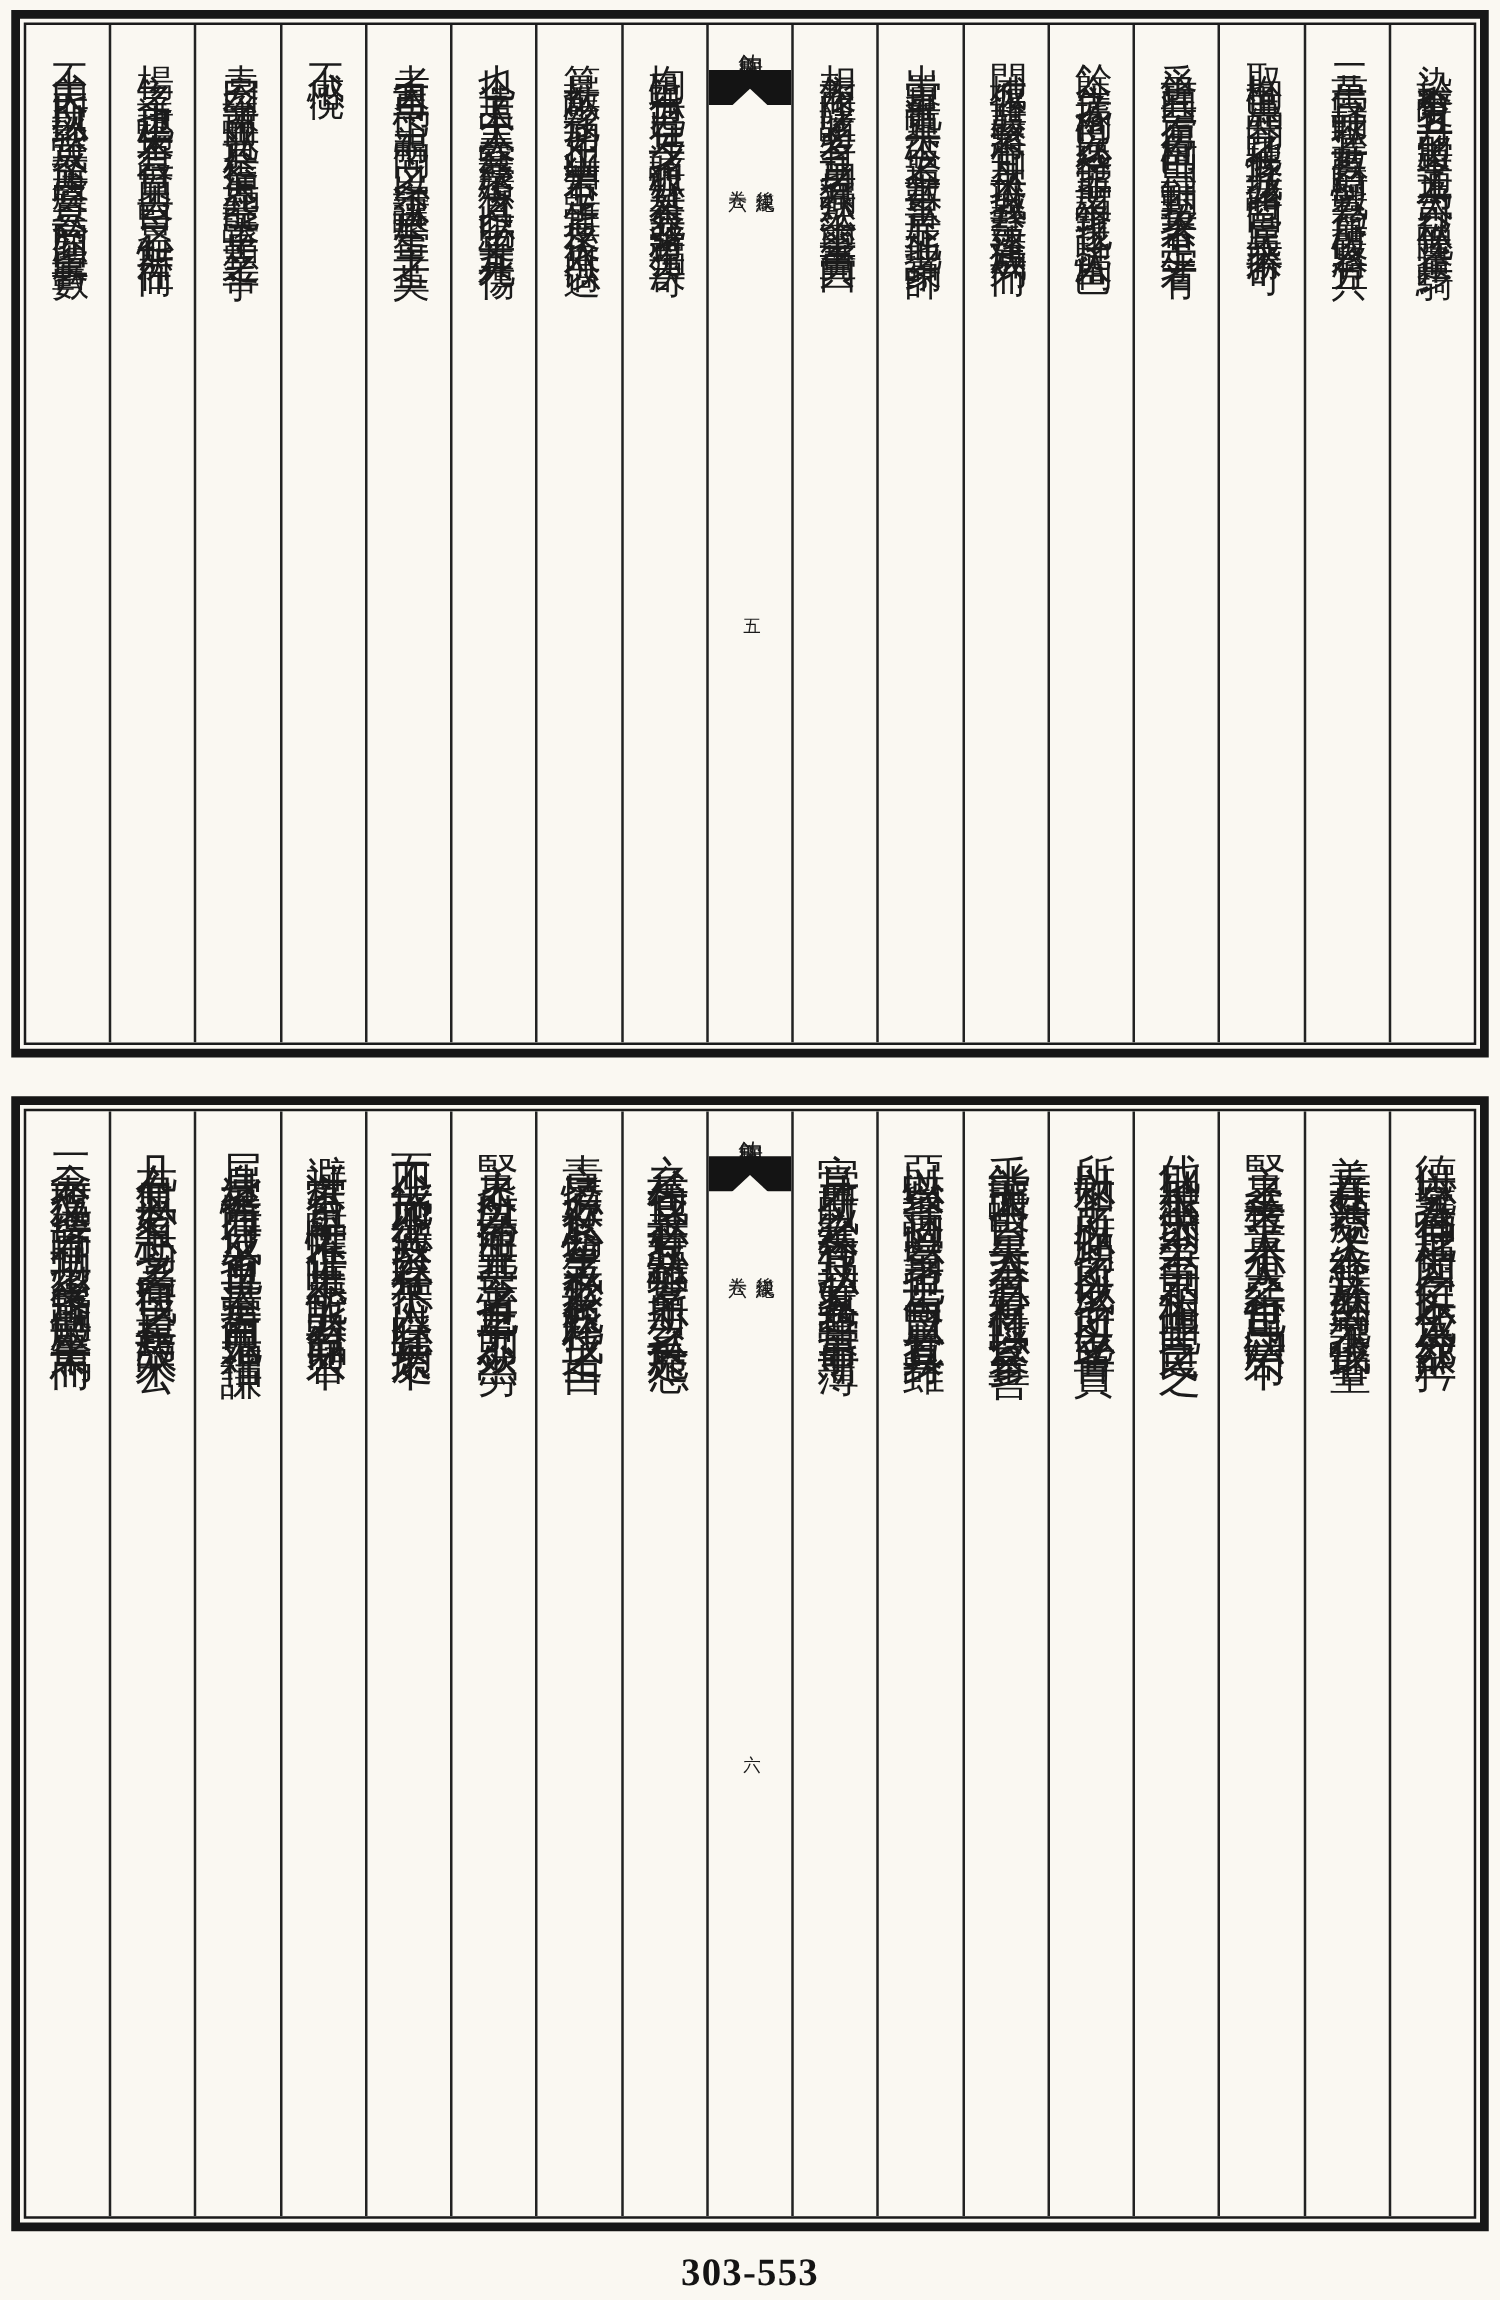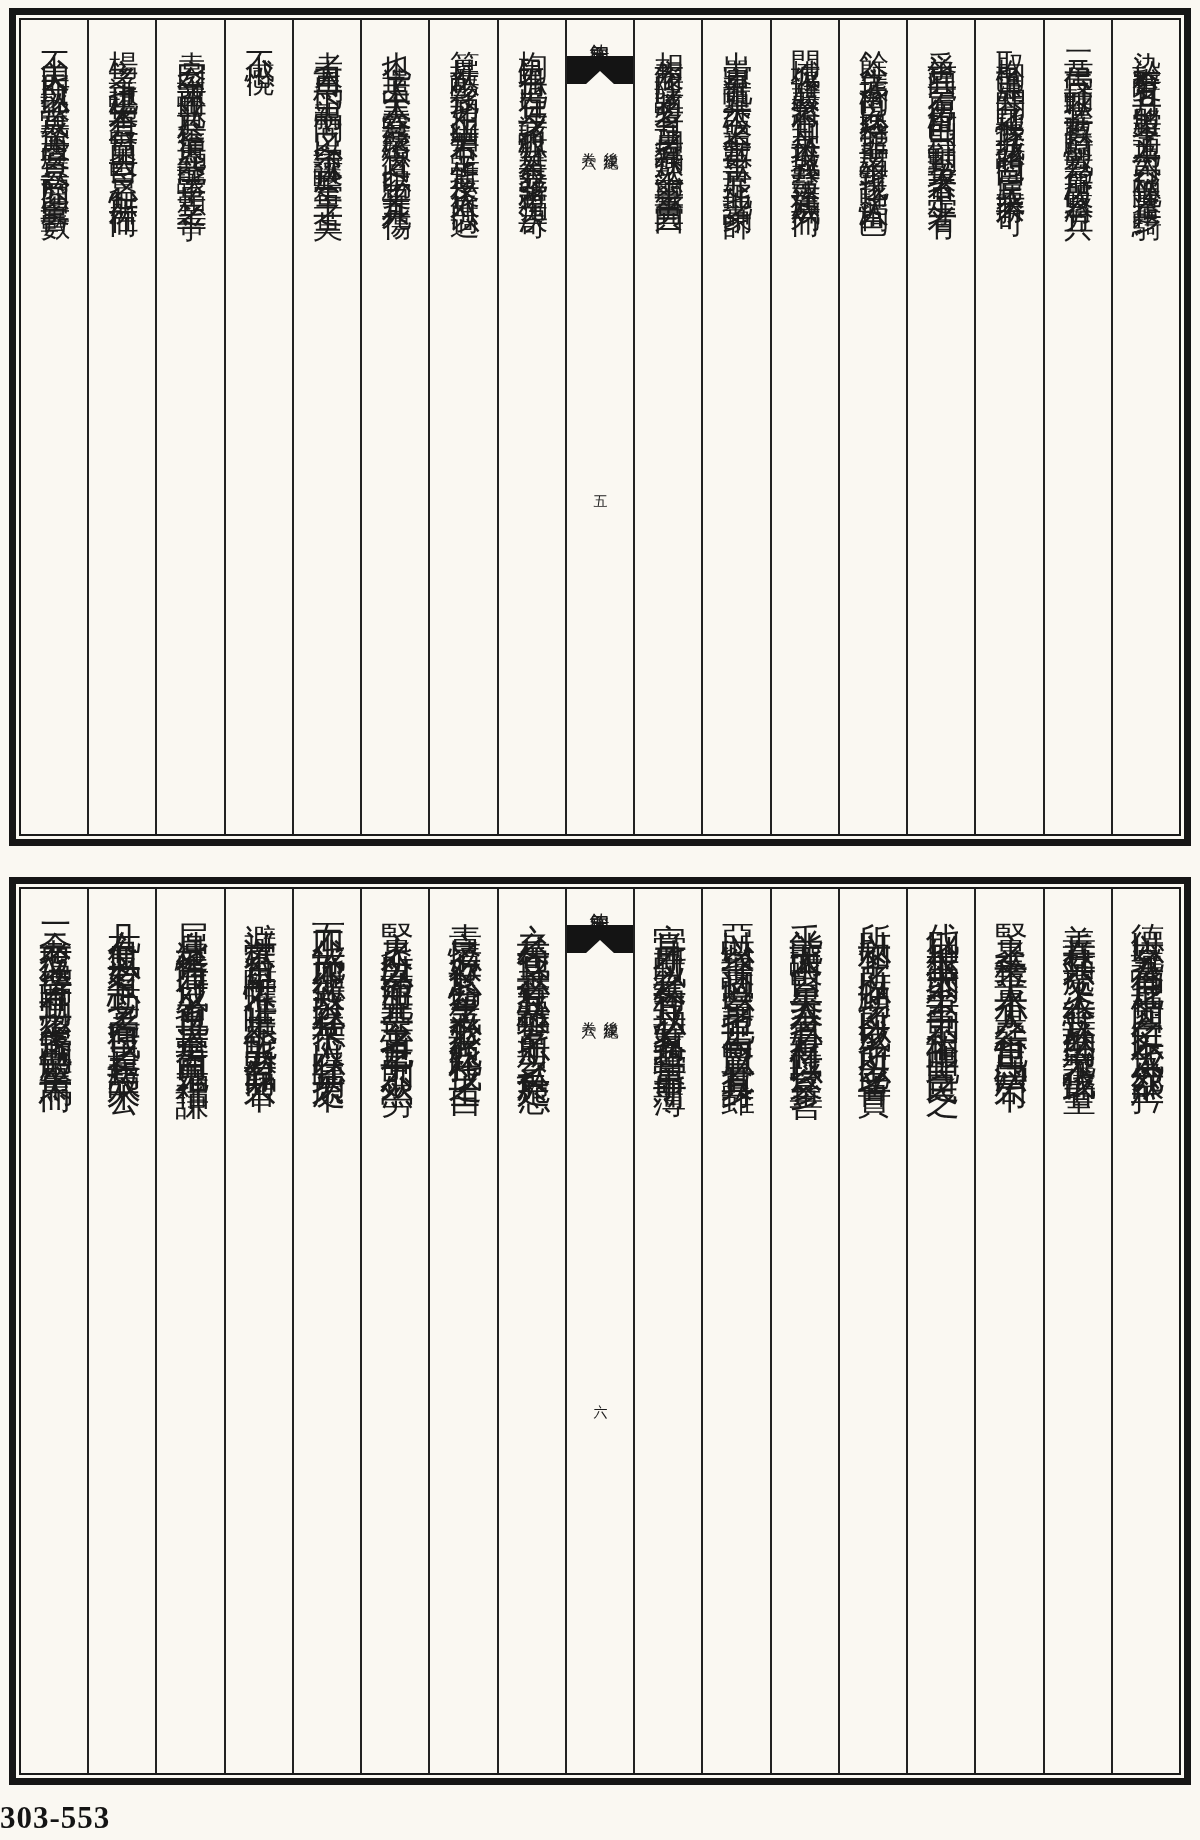--- a/index.html
+++ b/index.html
@@ -102,20 +102,21 @@
     transform:translateX(-50%);
     writing-mode:vertical-rl;
     text-orientation:upright;
     font-size:14px;
   }
   .catalog {
     position:absolute;
     top:1800px;
     left:0;
     width:100%;
+    text-align:center;
     font-family:"Liberation Serif","DejaVu Serif",serif;
     font-weight:bold;
     font-size:31px;
     letter-spacing:1px;
     color:#141414;
   }
 </style>
 </head>
 <body>
 

